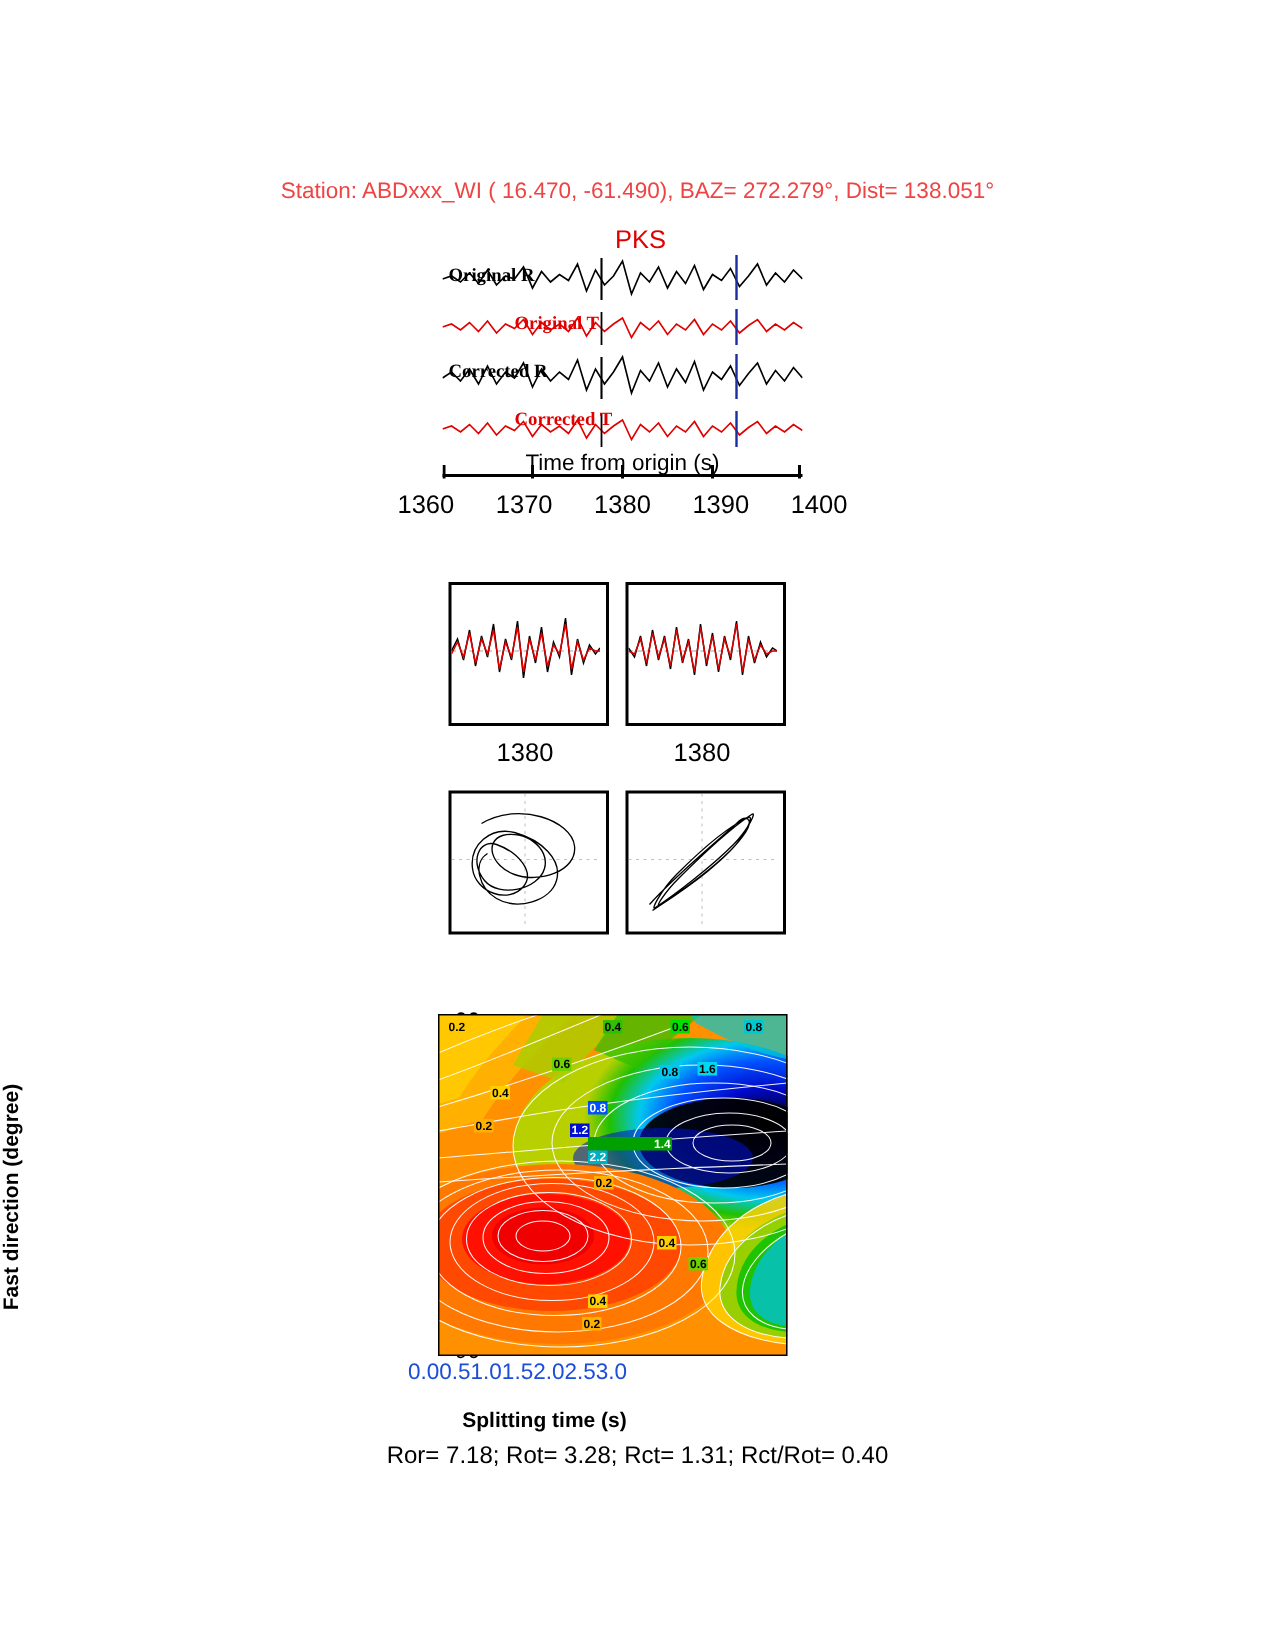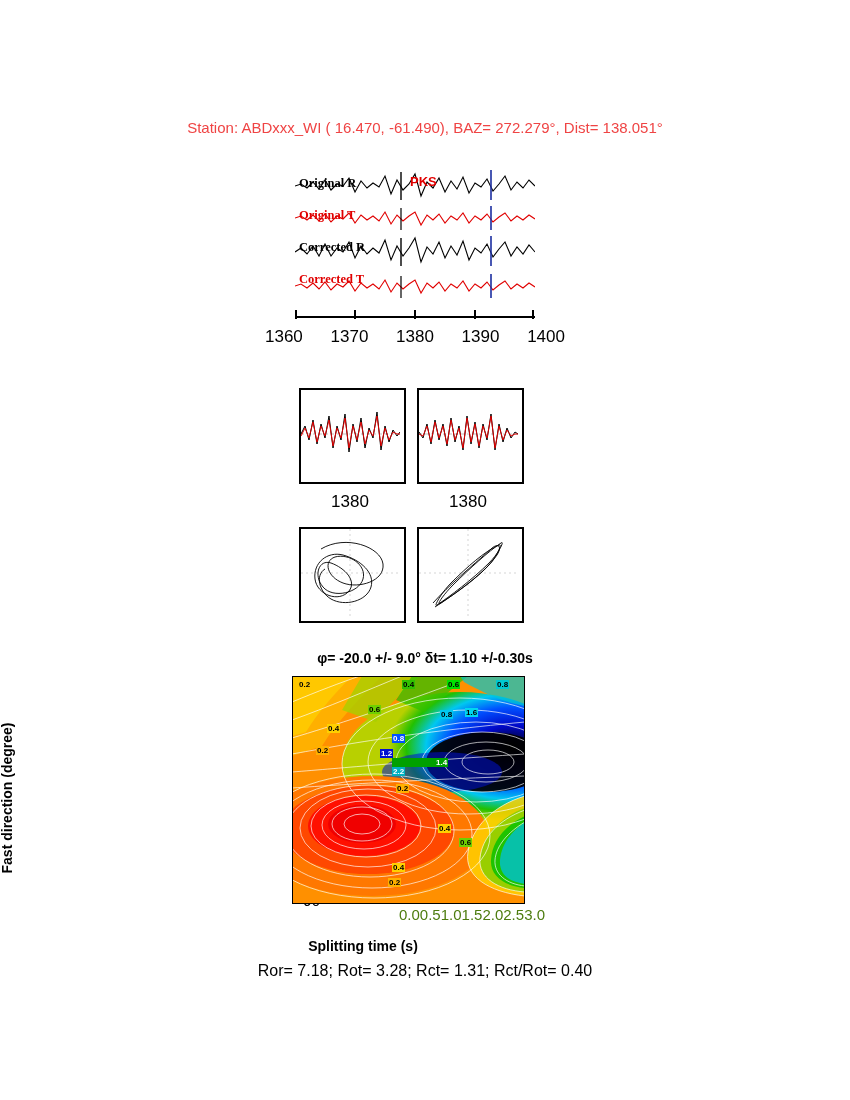--- a/index.html
+++ b/index.html
@@ -21,26 +21,25 @@
   #hdr1{top:119px;}
   #hdr2{top:146px;}
 
   
   .wfpanel{position:absolute;left:295px;top:168px;width:240px;height:135px;}
   .wflabel{
     position:absolute;font-size:12.5px;font-weight:bold;color:#000;
     font-family:"Liberation Serif", serif;
     white-space:nowrap;
   }
-  .wflabel.red{color:#e00000;}
+  .wflabel.red{color:#e00000;margin-left:44px;}
   .wfsvg{position:absolute;left:0;top:0;}
   .pks{
-    position:absolute;left:410px;top:174px;color:#e10000;font-size:13px;
+    position:absolute;left:410px;top:150px;color:#e10000;font-size:17px;
     font-family:"Liberation Sans", sans-serif;
-    font-weight:bold;
   }
 
   .axisline{position:absolute;left:295px;top:316px;width:240px;height:2px;background:#000;}
   .timelabel{
     position:absolute;left:295px;top:300px;width:240px;text-align:center;
     font-size:15px;color:#000;
   }
   .ticklabels{
     position:absolute;left:265px;top:327px;width:300px;
     display:flex;justify-content:space-between;
@@ -72,21 +71,21 @@
     position:absolute;left:-193px;top:790px;width:400px;
     transform:rotate(-90deg);
     text-align:center;font-size:14px;font-weight:bold;color:#000;
   }
   .ytick{
     position:absolute;right:530px;width:60px;text-align:right;
     font-size:15px;color:#000;
   }
   .xticks{
     position:absolute;left:272px;top:906px;width:273px;
-    display:flex;justify-content:flex-end;font-size:15px;color:#4d7c0f;
+    display:flex;justify-content:flex-start;font-size:15px;color:#1d4ed8;
   }
   .xlab{
     position:absolute;left:0;top:938px;width:726px;text-align:center;
     font-size:14px;font-weight:bold;color:#000;
   }
   .footer{
     position:absolute;left:0;top:962px;width:850px;text-align:center;
     font-size:16px;color:#000;
   }
   .clabel{
@@ -128,20 +127,21 @@
   <div class="pks">PKS</div>
 
   <div class="axisline"></div>
   <svg style="position:absolute;left:295px;top:310px;" width="240" height="10">
     <line x1="1" y1="0" x2="1" y2="9" stroke="#000" stroke-width="2"></line>
     <line x1="60" y1="0" x2="60" y2="9" stroke="#000" stroke-width="2"></line>
     <line x1="120" y1="0" x2="120" y2="9" stroke="#000" stroke-width="2"></line>
     <line x1="180" y1="0" x2="180" y2="9" stroke="#000" stroke-width="2"></line>
     <line x1="238" y1="0" x2="238" y2="9" stroke="#000" stroke-width="2"></line>
   </svg>
+  <div class="timelabel">Time from origin (s)</div>
   <div class="ticklabels">
     <span>1360</span>
     <span>1370</span>
     <span>1380</span>
     <span>1390</span>
     <span>1400</span>
   </div>
 
   <div class="mbox" id="mbox1">
     <svg width="99" height="88" viewBox="0 0 99 88">
@@ -168,21 +168,20 @@
     </svg>
   </div>
   <div class="mbox" id="mbox4">
     <svg width="99" height="88" viewBox="0 0 99 88">
       <line x1="0" y1="44" x2="99" y2="44" stroke="#aaa" stroke-width="0.5" stroke-dasharray="2,3"></line>
       <line x1="49" y1="0" x2="49" y2="88" stroke="#aaa" stroke-width="0.5" stroke-dasharray="2,3"></line>
       <path fill="none" stroke="#000" stroke-width="0.9" d="M14,74 C30,56 52,38 72,20 C78,14 84,16 78,26 C66,44 40,62 22,74 C16,78 24,66 34,56 C50,40 70,22 82,14 C86,11 80,24 70,34 C54,50 30,68 18,76 C14,79 22,64 32,54 C48,38 66,22 80,16 C84,14 78,28 68,38 C52,54 28,70 16,78"></path>
     </svg>
   </div>
 
-  <div class="phitxt">φ= -20.0 +/- 9.0° δt= 1.10 +/-0.30s</div>
 
   <div class="ylab">Fast direction (degree)</div>
 
   <div class="ytick" style="top:672px;">90</div>
   <div class="ytick" style="top:709px;">60</div>
   <div class="ytick" style="top:746px;">30</div>
   <div class="ytick" style="top:783px;">0</div>
   <div class="ytick" style="top:820px;">-30</div>
   <div class="ytick" style="top:857px;">-60</div>
   <div class="ytick" style="top:892px;">-90</div>

